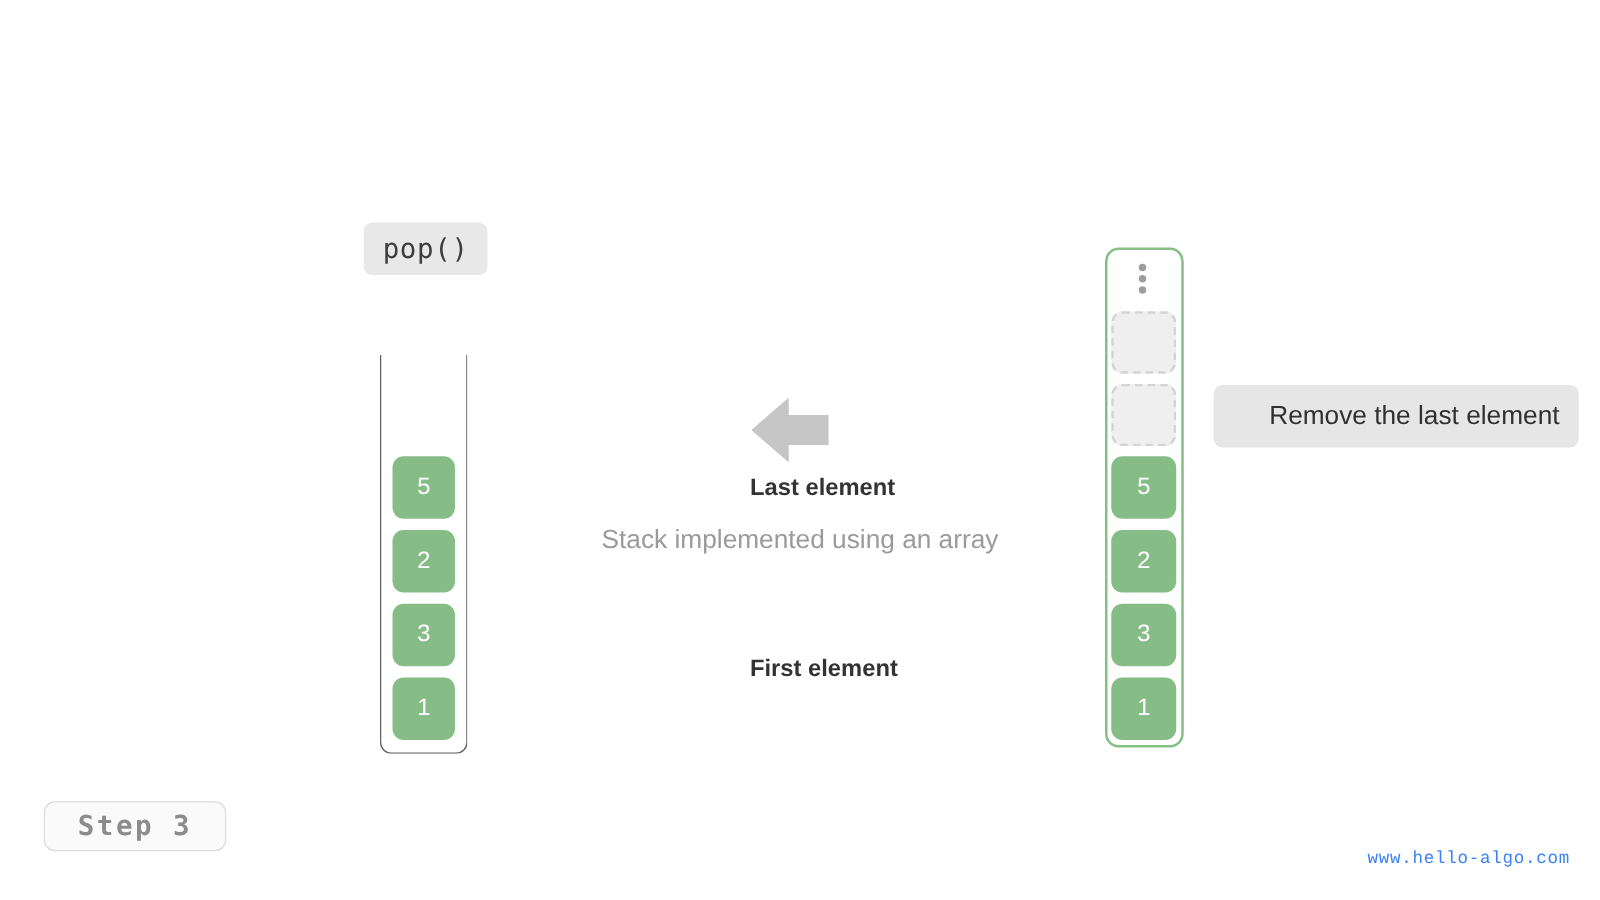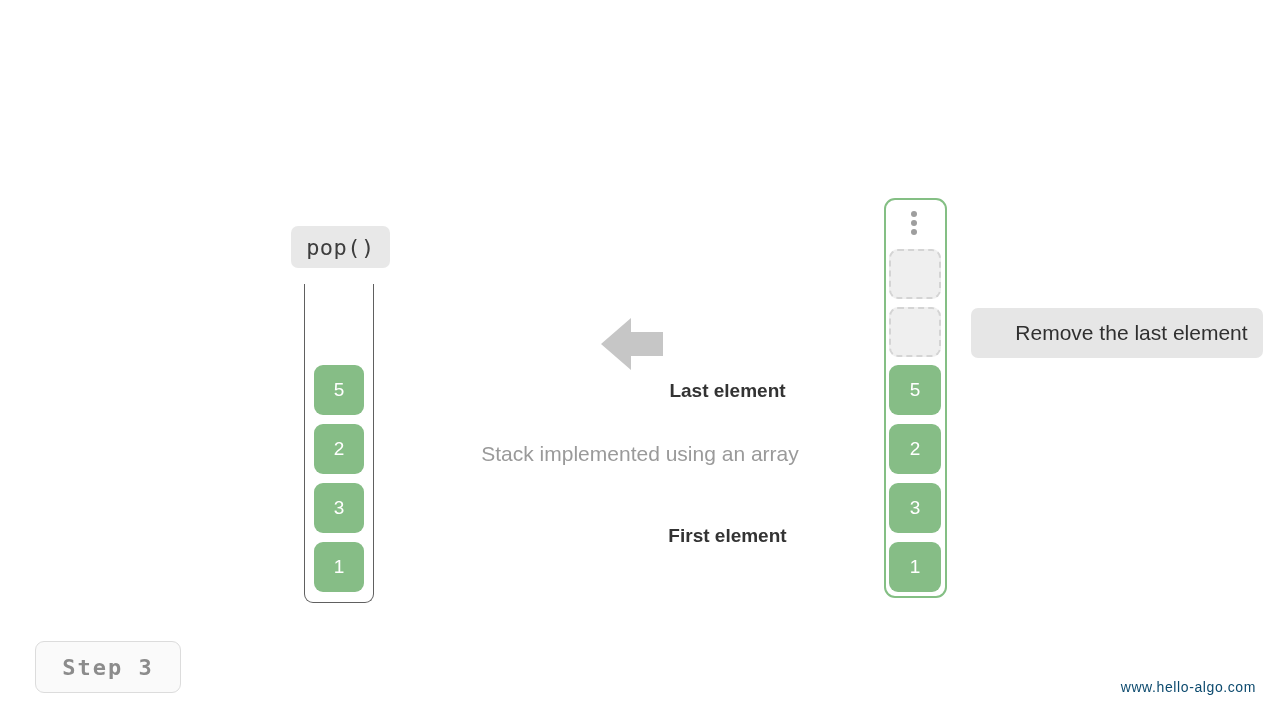--- a/index.html
+++ b/index.html
@@ -29,28 +29,27 @@
     left: 291px;
     top: 178px;
     width: 99px;
     height: 42px;
     background: #e8e8e8;
     border-radius: 7px;
     font-family: "DejaVu Sans Mono", "Liberation Mono", monospace;
     font-size: 22px;
     color: #3d3d3d;
     letter-spacing: 0.5px;
-    margin-top: 48px;
   }
 
   .step-badge {
     left: 35px;
     top: 641px;
     width: 146px;
-    height: 52px;
+    height: 40px;
     background: #fafafa;
     border: 1px solid #dcdcdc;
     border-radius: 9px;
     font-family: "DejaVu Sans Mono", "Liberation Mono", monospace;
     font-size: 22px;
     font-weight: bold;
     color: #8c8c8c;
     letter-spacing: 2px;
   }
 
@@ -64,42 +63,42 @@
     font-size: 21px;
     color: #303030;
     padding-left: 29px;
   }
 
   
   .watermark {
     position: absolute;
     right: 24px;
     top: 679px;
-    font-family: Liberation Sans, sans-serif;
+    font-family: Liberation Mono, monospace;
     font-size: 14px;
-    color: #0c4a6e;
+    color: #3b82f6;
     letter-spacing: 0.6px;
   }
 
   
   .caption-main {
     position: absolute;
     left: 458px;
-    top: 442px;
+    top: 420px;
     width: 364px;
     text-align: center;
     font-size: 21px;
     color: #9a9a9a;
   }
   .caption-bold {
     position: absolute;
     font-size: 19px;
     font-weight: bold;
     color: #333333;
-    text-align: center;
+    text-align: left;
     white-space: nowrap;
   }
   .caption-last  { left: 600px; top: 380px; width: 255px; }
   .caption-first { left: 600px; top: 525px; width: 255px; }
 
   
   .arrow {
     position: absolute;
     left: 601px;
     top: 318px;

